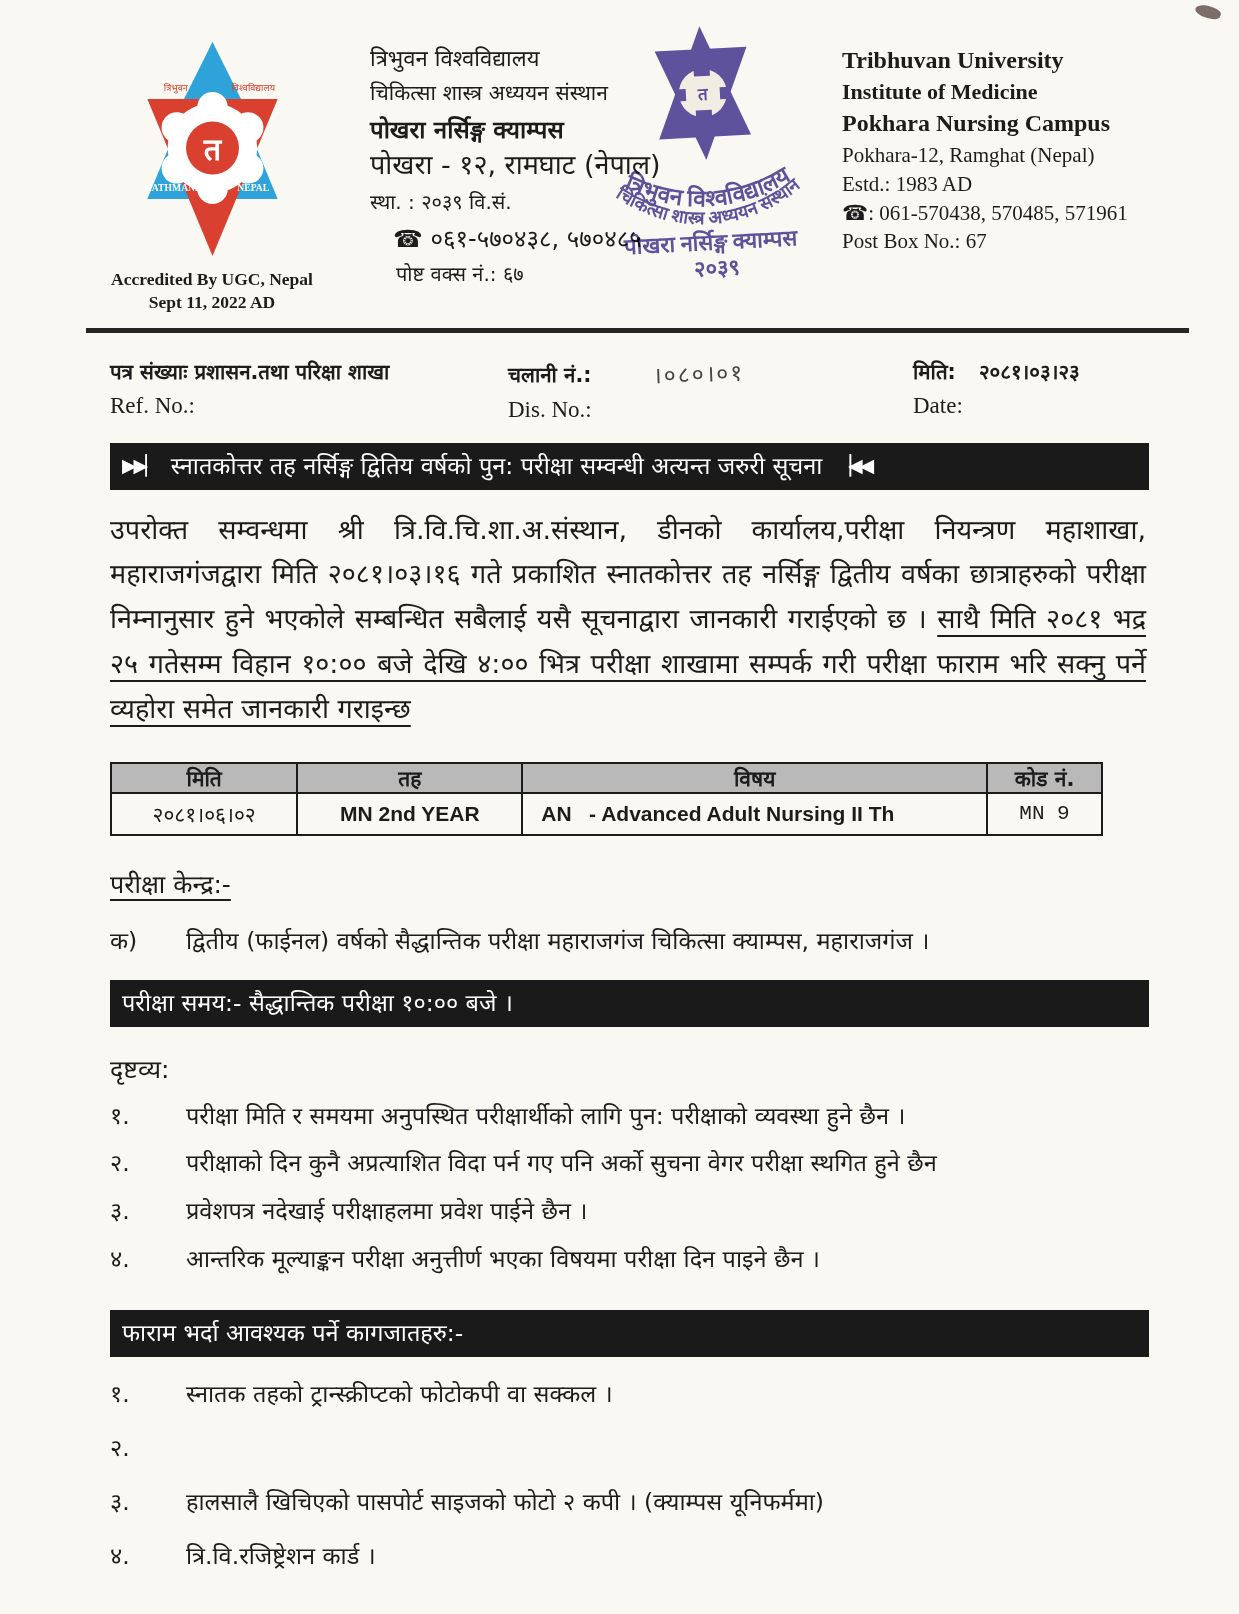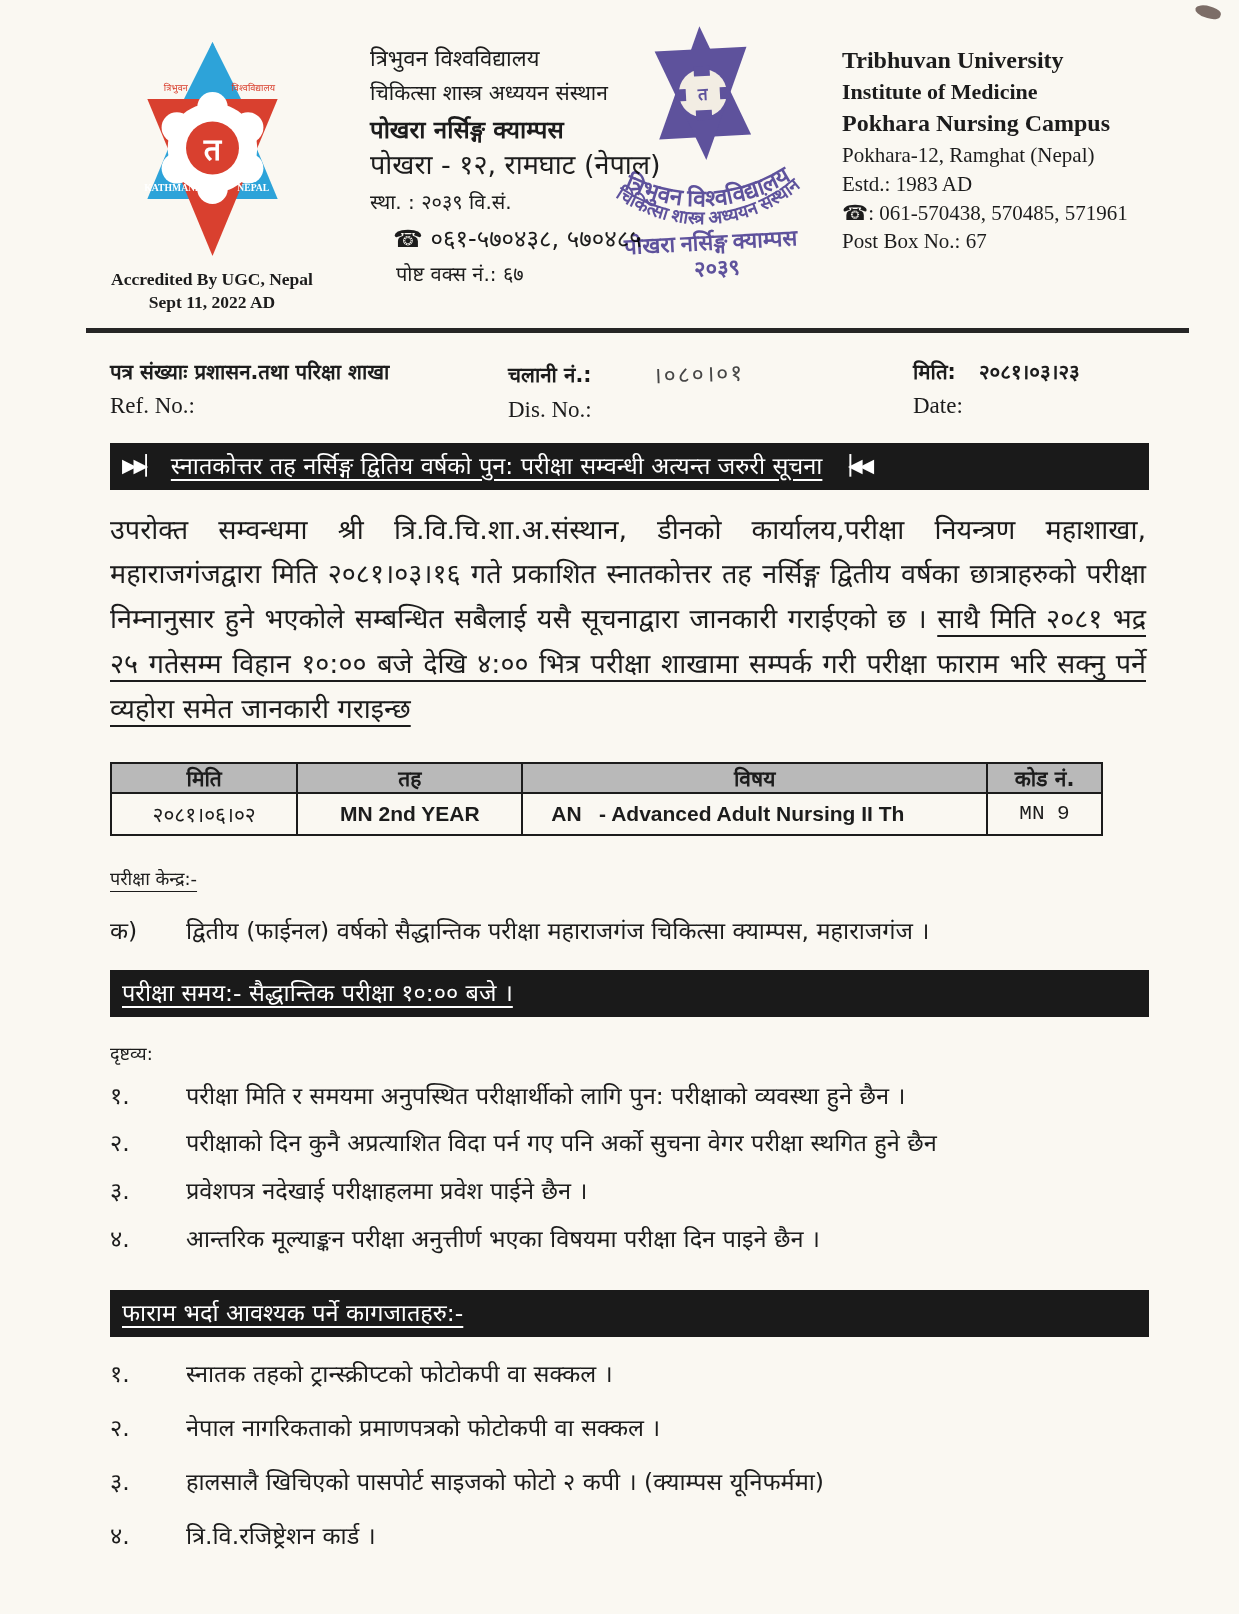--- a/index.html
+++ b/index.html
@@ -46,41 +46,41 @@
   .ref-en { font-size:23px; margin-top:8px; }
   .hand { display:inline-block; font-family:"DejaVu Sans", sans-serif; font-weight:normal;
     transform:rotate(-2deg); letter-spacing:2px; color:#474747; margin-left:54px; font-size:23px; }
   .ref-c3 .val { margin-left:16px; font-weight:bold; }
   
   .banner {
     margin:20px 90px 0 110px; background:#1a1a1a; color:#fff;
     padding:6px 12px 9px; font-family:"DejaVu Sans", sans-serif; font-size:23.5px;
     display:flex; align-items:center; gap:14px;
   }
-  .banner .u { text-decoration:underline; text-underline-offset:5px; text-decoration-thickness:1.5px; }
+  .banner .u { text-underline-offset:5px; text-decoration-thickness:1.5px; }
   .tricon { font-size:19px; letter-spacing:-3px; white-space:nowrap; }
   
   .para {
     margin:18px 93px 0 110px; font-family:"DejaVu Sans", sans-serif;
     font-size:27px; line-height:1.66; text-align:justify;
   }
   .para .u { text-decoration:underline; text-underline-offset:7px; text-decoration-thickness:2px; }
   
   .table-wrap { margin:30px 136px 0 110px; }
   table { width:100%; border-collapse:collapse; border:2.5px solid #1c1c1c; }
   th { background:#b9b9b9; border:2.5px solid #1c1c1c; padding:0 6px;
        font-family:"DejaVu Sans", sans-serif; font-size:21px; font-weight:bold; }
   td { border:2.5px solid #1c1c1c; padding:6px 6px; font-size:21px; }
   .td-date { text-align:center; font-family:"DejaVu Sans", sans-serif; }
   .td-level { text-align:center; font-family:"Liberation Sans", sans-serif; font-weight:bold; }
-  .td-subject { text-align:left; padding-left:28px; font-family:"Liberation Sans", sans-serif; font-weight:bold; white-space:pre; }
+  .td-subject { text-align:left; padding-left:18px; font-family:"Liberation Sans", sans-serif; font-weight:bold; white-space:pre; }
   .td-code { text-align:center; font-family:Liberation Mono, monospace; }
   
   .sec-head { margin:30px 0 0 110px; display:inline-block; font-family:"DejaVu Sans", sans-serif;
-    font-size:18px; text-decoration:underline; text-underline-offset:6px; }
+    font-size:25px; text-decoration:underline; text-underline-offset:6px; }
   .plain-head { text-decoration:none; }
   .center-item { margin:24px 93px 0 110px; display:flex; font-family:"DejaVu Sans", sans-serif; font-size:23.5px; }
   .center-item .mk { width:76px; flex:0 0 auto; }
   .list { margin:8px 93px 0 110px; }
   .li { display:flex; margin-top:15px; font-family:"DejaVu Sans", sans-serif; font-size:23.5px; line-height:1.4; }
   .li .num { width:76px; flex:0 0 auto; }
   .docs .li { margin-top:21px; }
   
   .sig { margin:84px 0 0 110px; width:330px; }
   .sig-script { display:block; margin-left:26px; }
@@ -275,21 +275,20 @@
   <div class="banner" style="margin-top:34px;">
     <span class="u">फाराम भर्दा आवश्यक पर्ने कागजातहरु:-</span>
   </div>
   <div class="list docs">
     <div class="li">
       <span class="num">१.</span>
       <span>स्नातक तहको ट्रान्स्क्रीप्टको फोटोकपी वा सक्कल ।</span>
     </div>
     <div class="li">
       <span class="num">२.</span>
-      <span>नेपाल नागरिकताको प्रमाणपत्रको फोटोकपी वा सक्कल ।</span>
     </div>
     <div class="li">
       <span class="num">३.</span>
       <span>हालसालै खिचिएको पासपोर्ट साइजको फोटो २ कपी । (क्याम्पस यूनिफर्ममा)</span>
     </div>
     <div class="li">
       <span class="num">४.</span>
       <span>त्रि.वि.रजिष्ट्रेशन कार्ड ।</span>
     </div>
   </div>

